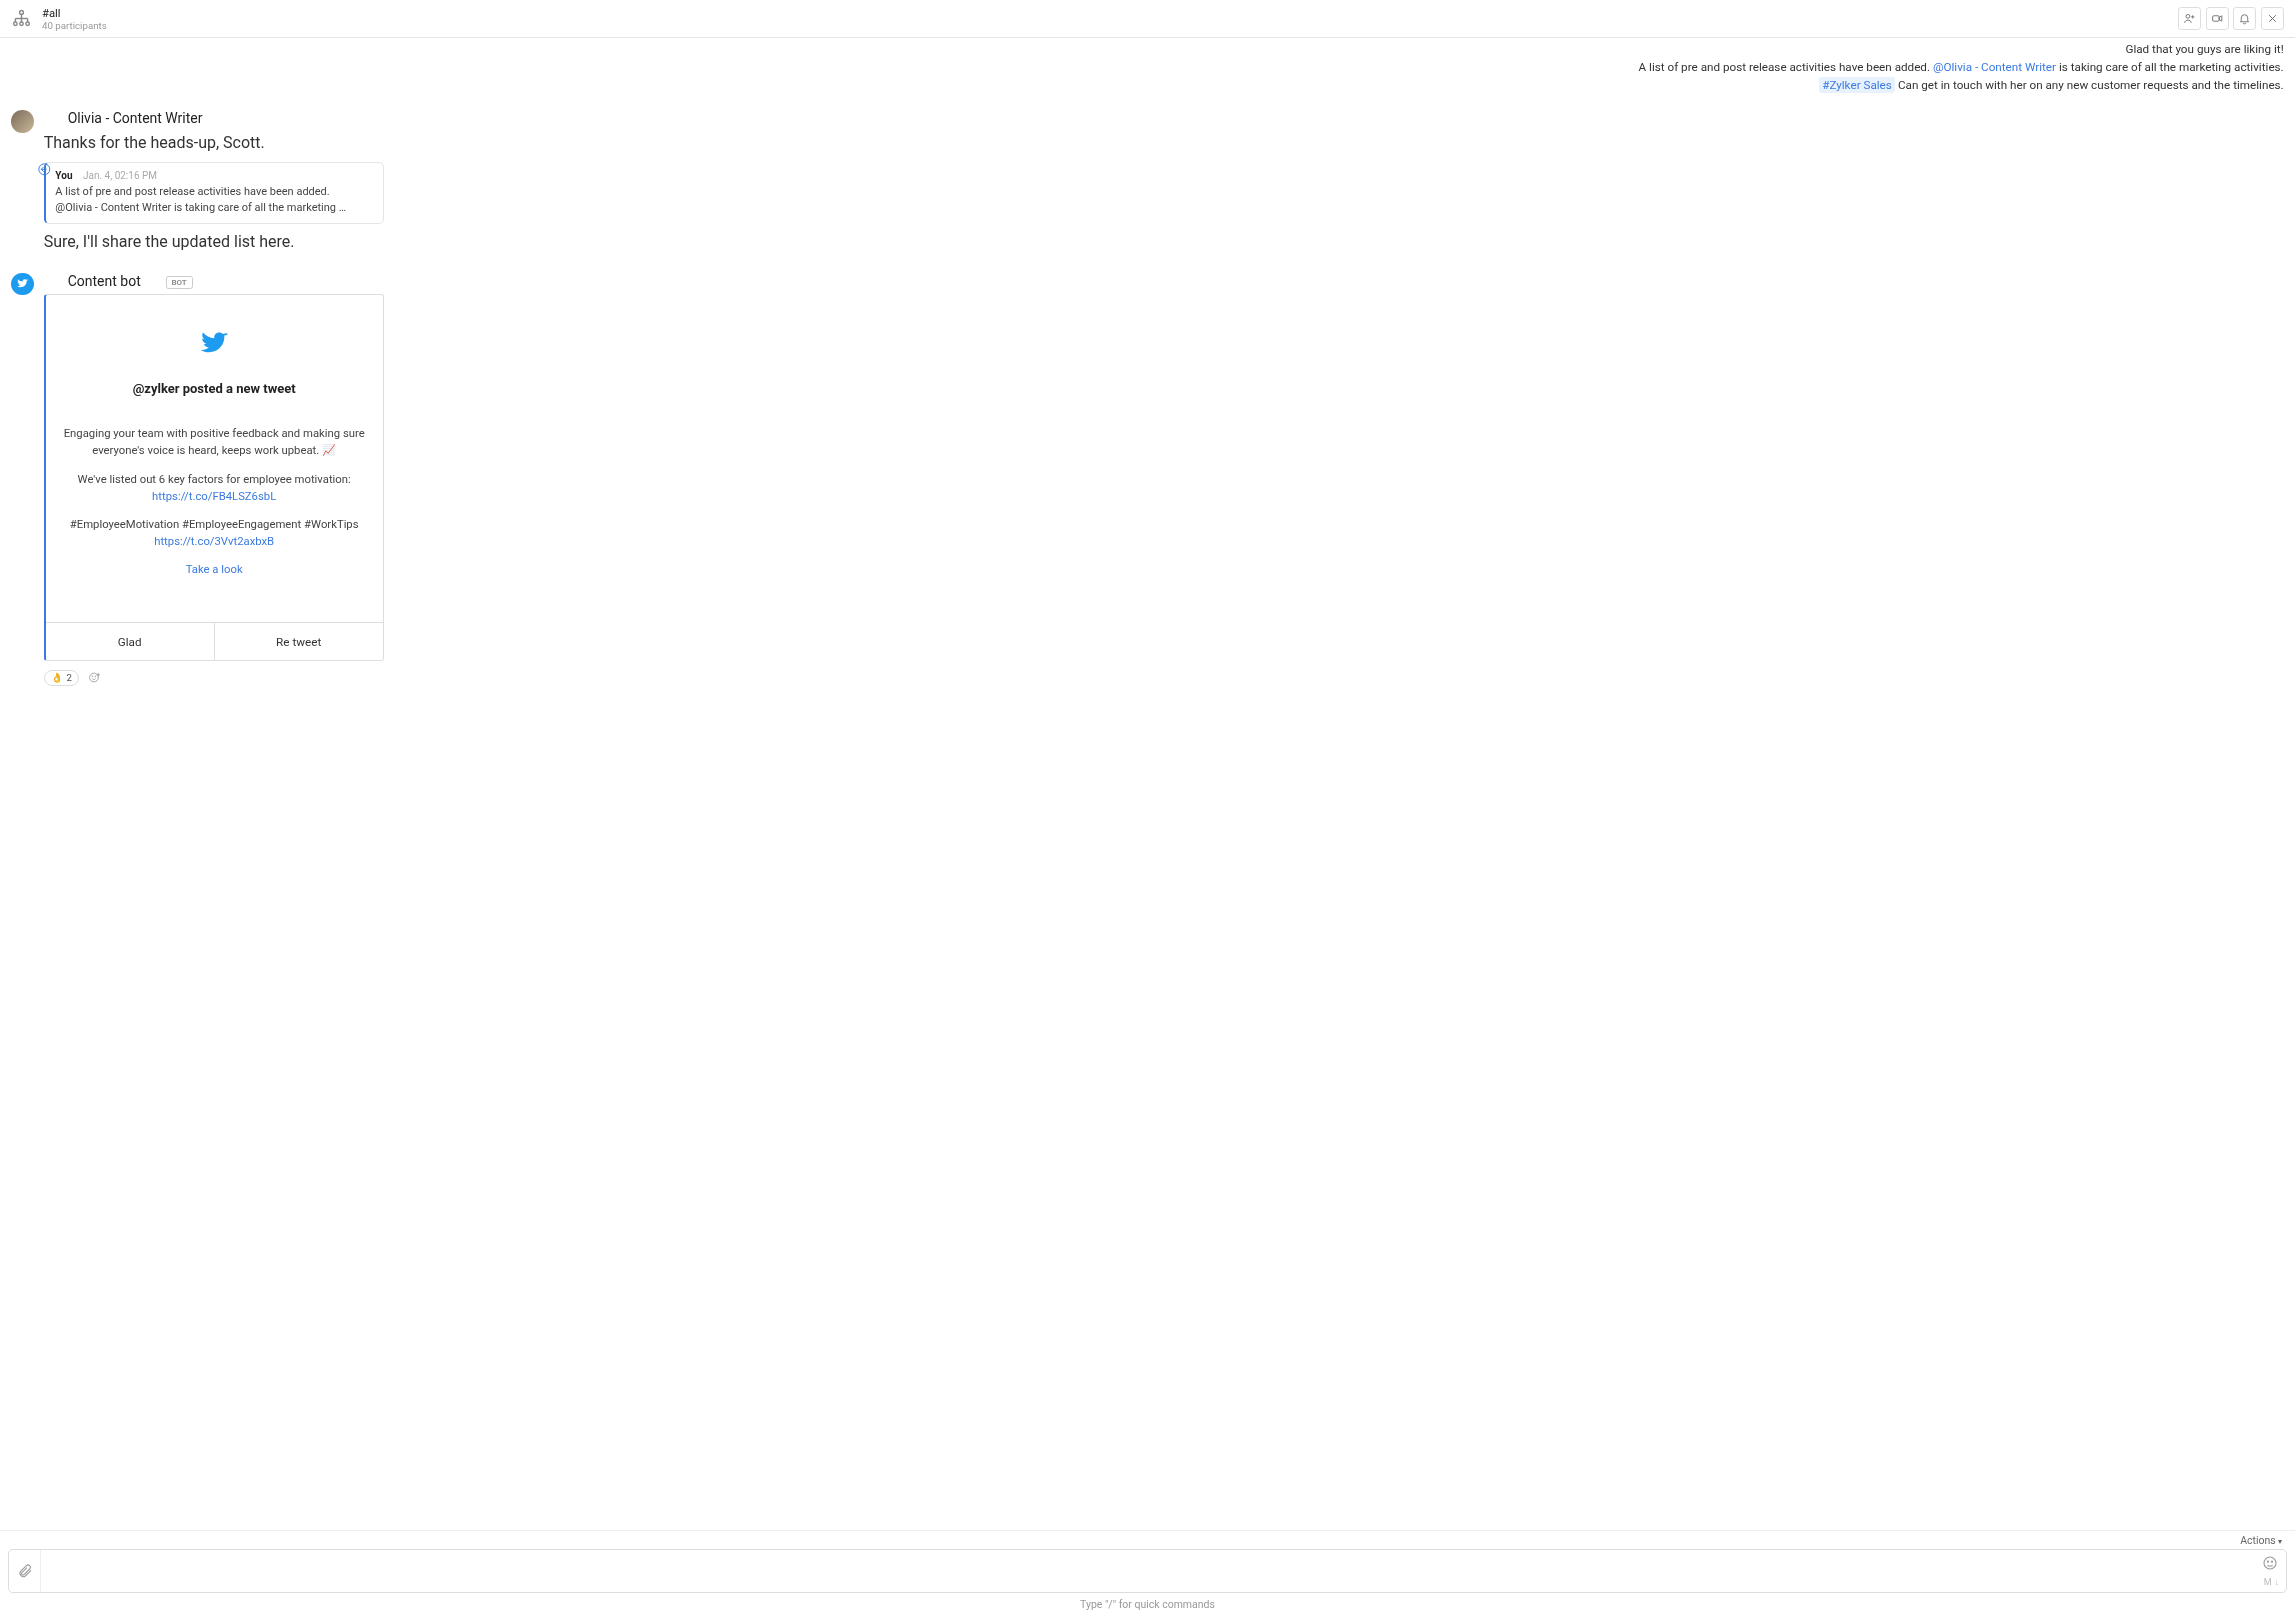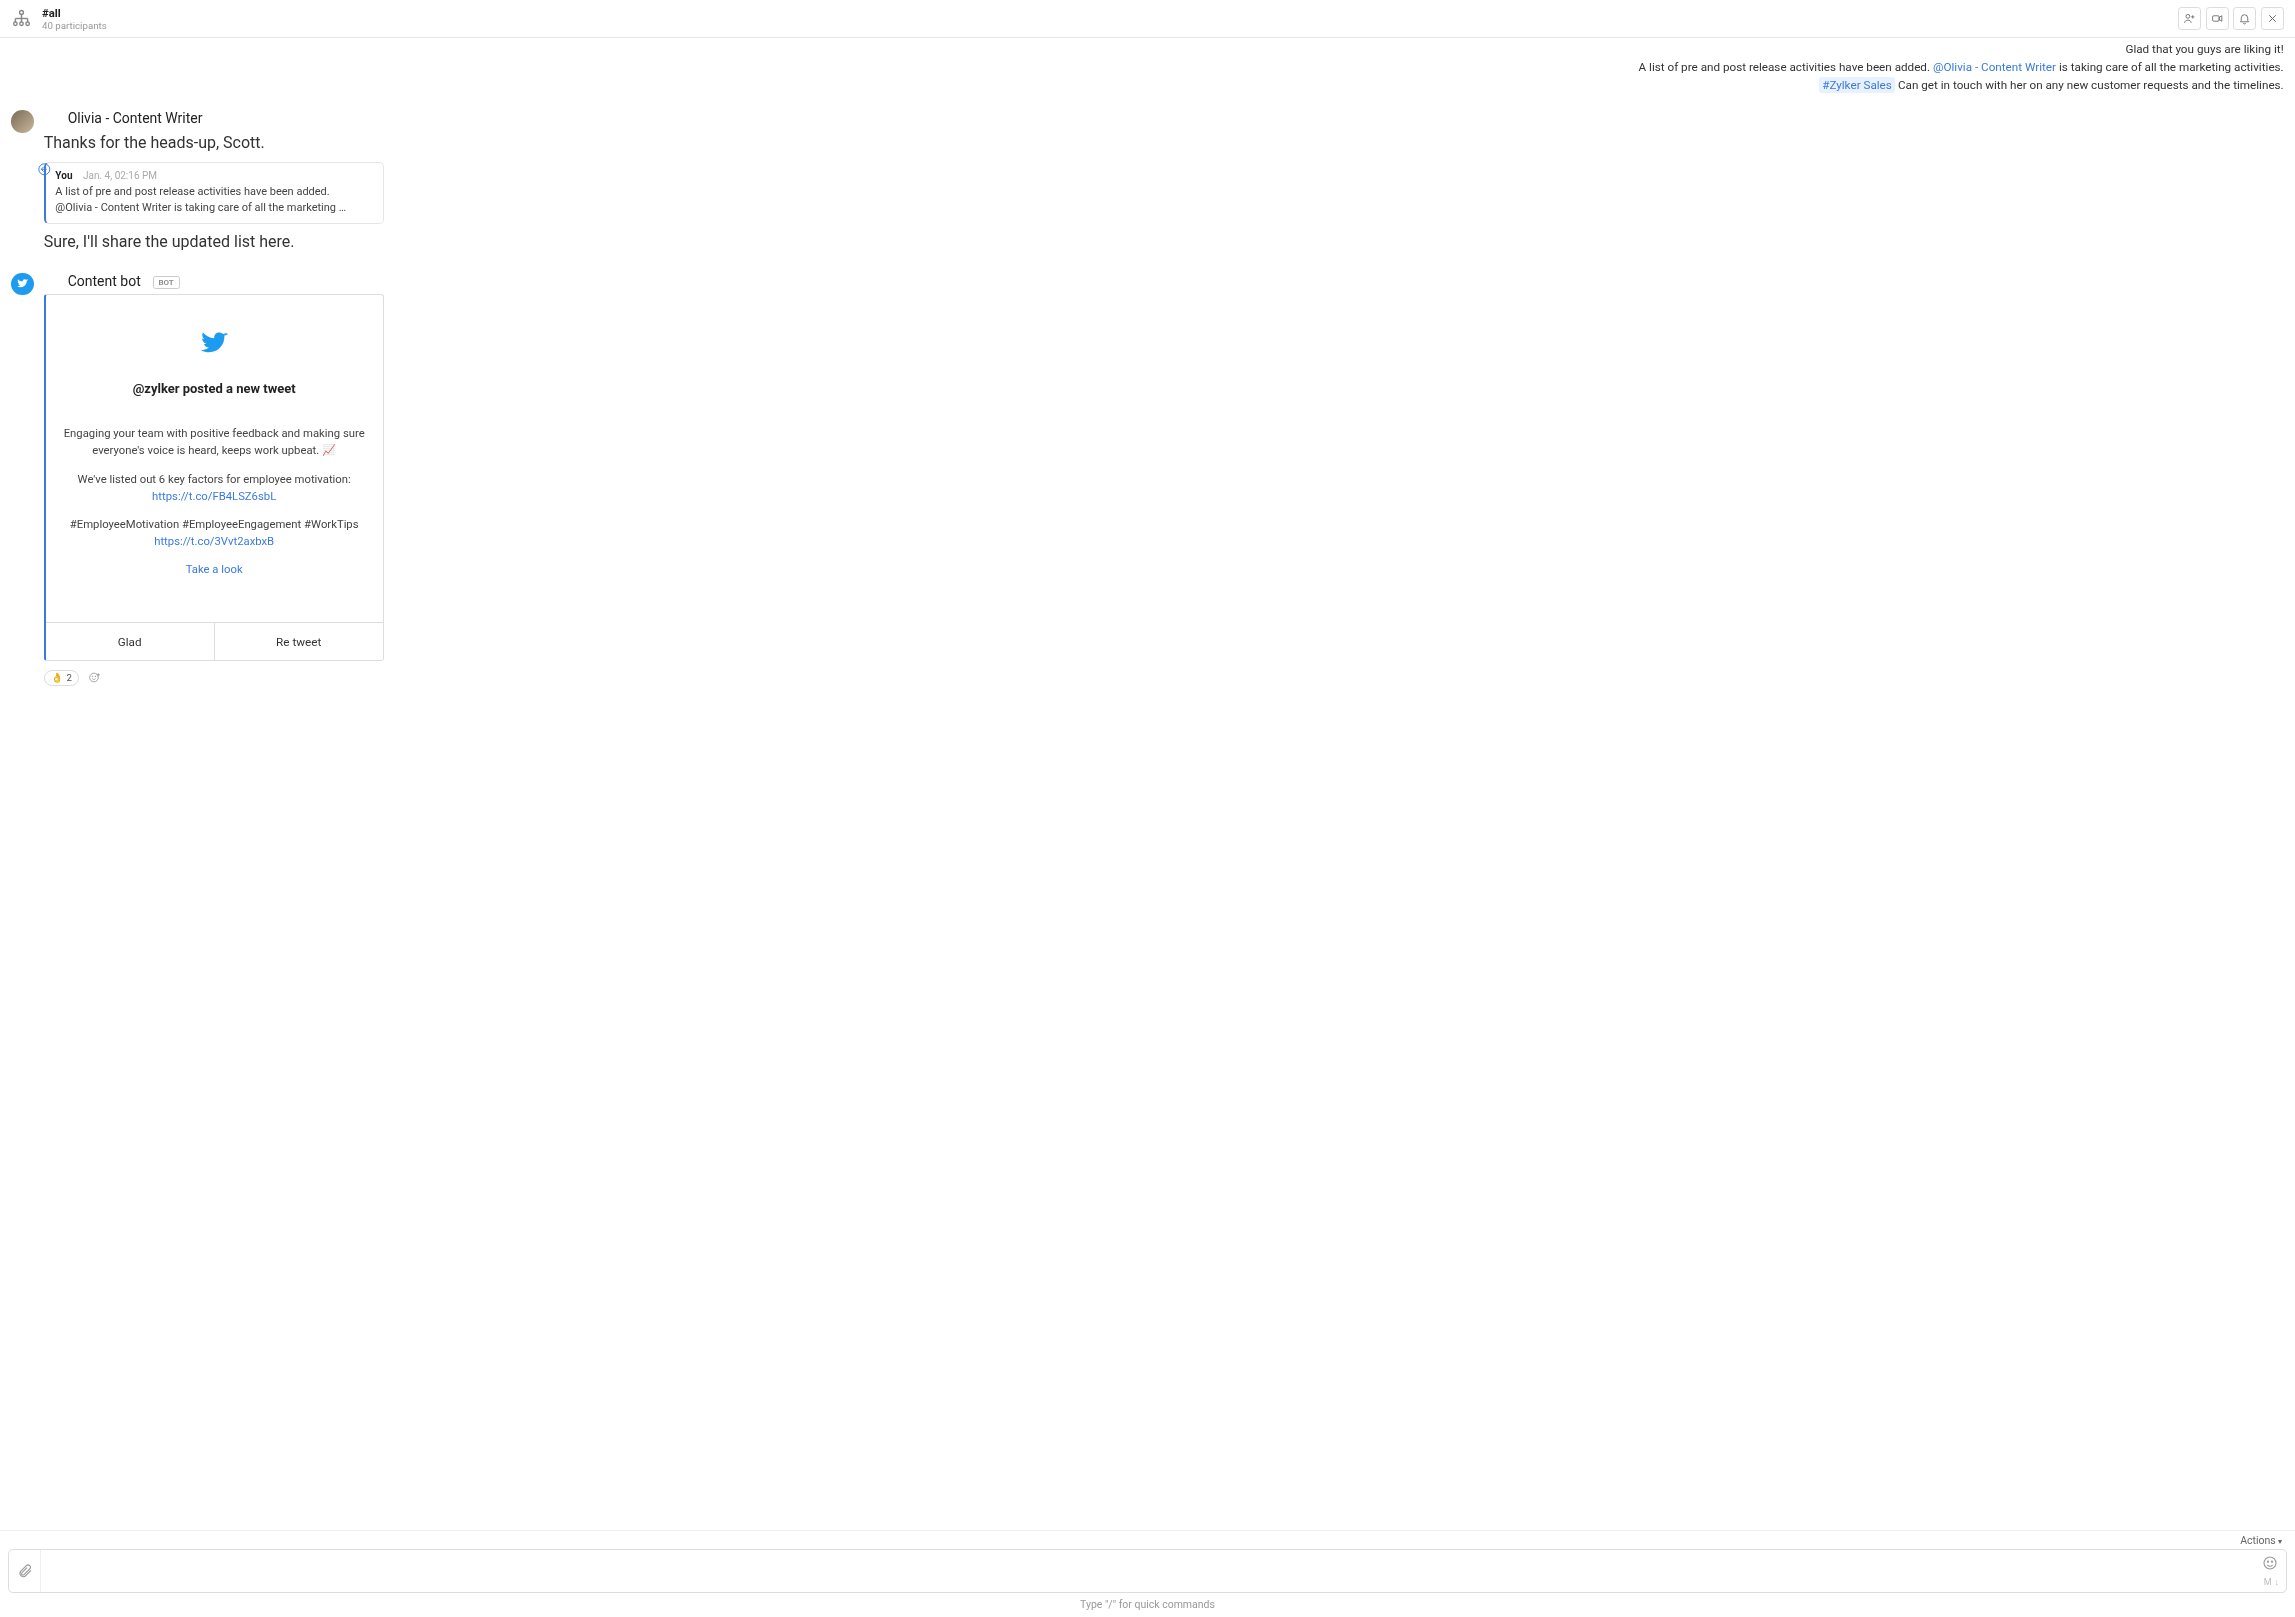--- a/index.html
+++ b/index.html
@@ -22,21 +22,21 @@
     border-bottom: 0.8px solid #e5e5e5;
     background: #fff;
   }
   .channel-icon {
     width: 21px;
     height: 21px;
     margin-right: 9.7px;
     color: #888;
   }
   .header-info { flex: 1; display: flex; flex-direction: column; }
-  .channel-name { font-weight: 700; font-size: 11.3px; color: #222; }
+  .channel-name { font-weight: 400; font-size: 11.3px; color: #222; }
   .participants { font-size: 9.7px; color: #999; }
   .header-actions { display: flex; gap: 4.9px; align-items: center; }
   .header-btn {
     width: 22.7px; height: 22.7px;
     border: 0.8px solid #ddd;
     border-radius: 3.2px;
     background: #fff;
     display: flex;
     align-items: center;
     justify-content: center;
@@ -84,21 +84,21 @@
   }
   .sender-name { font-weight: 400; font-size: 14px; color: #222; margin-left: 24px; }
   .bot-badge {
     display: inline-block;
     font-size: 8px;
     font-weight: 600;
     color: #888;
     border: 0.8px solid #ccc;
     border-radius: 2.4px;
     padding: 0.8px 4.9px;
-    margin-left: 9px;
+    margin-left: 22px;
     vertical-align: middle;
   }
 
   
   .msg-continuation {
     padding: 1.6px 11.3px 4.9px 44px;
     text-align: right;
   }
   .msg-continuation .msg-text { font-size: 11.7px; line-height: 1.55; }
 

